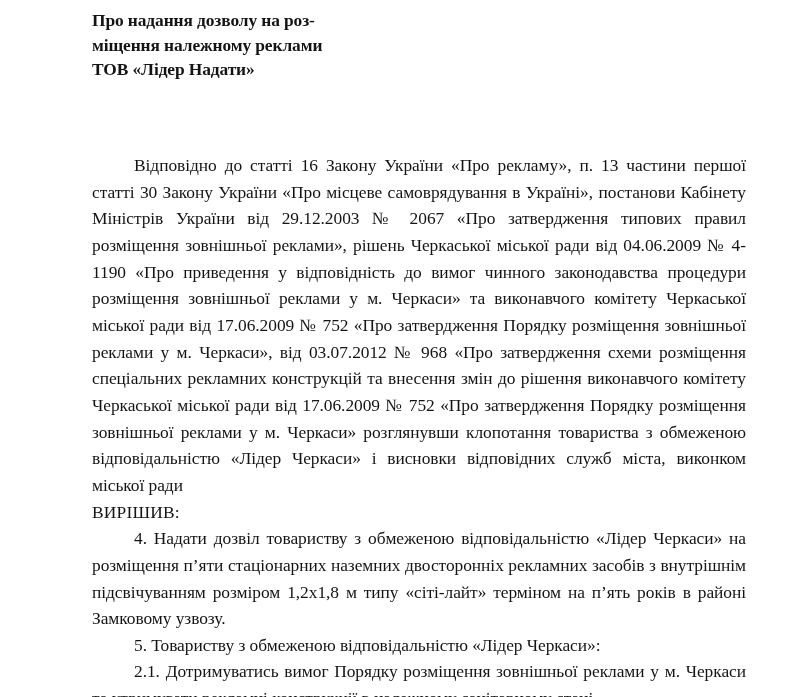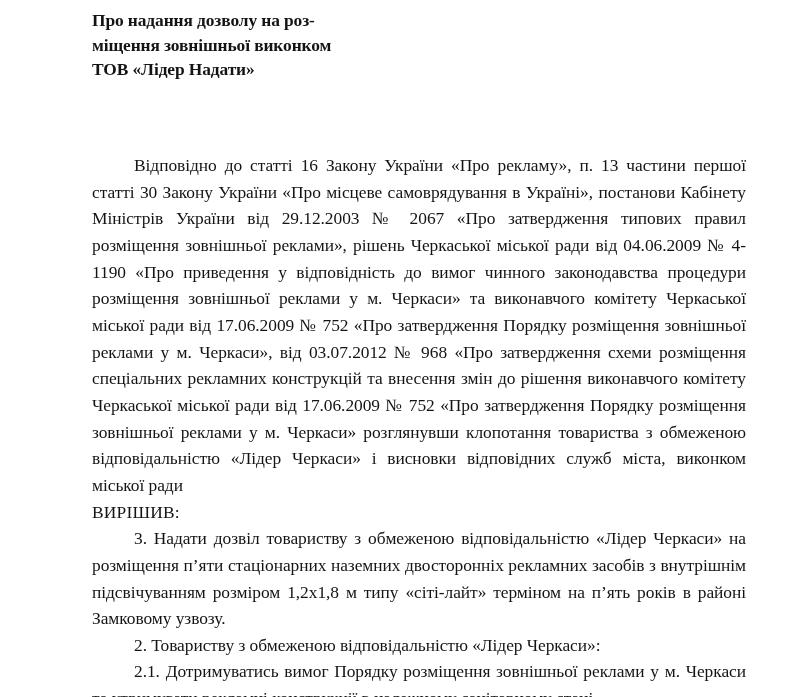--- a/index.html
+++ b/index.html
@@ -73,31 +73,31 @@
     text-align: justify;
   }
 </style>
 </head>
 <body>
 
 <div class="page">
 
   <div class="subject-block">
     <span class="subject-line">Про надання дозволу на роз-</span>
-    <span class="subject-line">міщення зовнішньої виконком</span>
+    <span class="subject-line">міщення належному реклами</span>
     <span class="subject-line">ТОВ «Лідер Надати»</span>
   </div>
 
   <div class="body-block">
 
     <p class="para stretch">Відповідно до статті 16 Закону України «Про рекламу», п. 13 частини першої статті 30 Закону України «Про місцеве самоврядування в Україні», постанови Кабінету Міністрів України від 29.12.2003 № 2067 «Про затвердження типових правил розміщення зовнішньої реклами», рішень Черкаської міської ради від 04.06.2009 № 4-1190 «Про приведення у відповідність до вимог чинного законодавства процедури розміщення зовнішньої реклами у м. Черкаси» та виконавчого комітету Черкаської міської ради від 17.06.2009 № 752 «Про затвердження Порядку розміщення зовнішньої реклами у м. Черкаси», від 03.07.2012 № 968 «Про затвердження схеми розміщення спеціальних рекламних конструкцій та внесення змін до рішення виконавчого комітету Черкаської міської ради від 17.06.2009 № 752 «Про затвердження Порядку розміщення зовнішньої реклами у м. Черкаси» розглянувши клопотання товариства з обмеженою відповідальністю «Лідер Черкаси» і висновки відповідних служб міста, виконком міської ради</p>
 
     <p class="para flush resolve-word">ВИРІШИВ:</p>
 
-    <p class="para stretch">3. Надати дозвіл товариству з обмеженою відповідальністю «Лідер Черкаси» на розміщення п’яти стаціонарних наземних двосторонніх рекламних засобів з внутрішнім підсвічуванням розміром 1,2х1,8 м типу «сіті-лайт» терміном на п’ять років в районі Замковому узвозу.</p>
+    <p class="para stretch">4. Надати дозвіл товариству з обмеженою відповідальністю «Лідер Черкаси» на розміщення п’яти стаціонарних наземних двосторонніх рекламних засобів з внутрішнім підсвічуванням розміром 1,2х1,8 м типу «сіті-лайт» терміном на п’ять років в районі Замковому узвозу.</p>
 
-    <p class="para">2. Товариству з обмеженою відповідальністю «Лідер Черкаси»:</p>
+    <p class="para">5. Товариству з обмеженою відповідальністю «Лідер Черкаси»:</p>
 
     <p class="para stretch">2.1. Дотримуватись вимог Порядку розміщення зовнішньої реклами у м. Черкаси та утримувати рекламні конструкції в належному санітарному стані.</p>
 
   </div>
 
 </div>
 
 </body></html>

